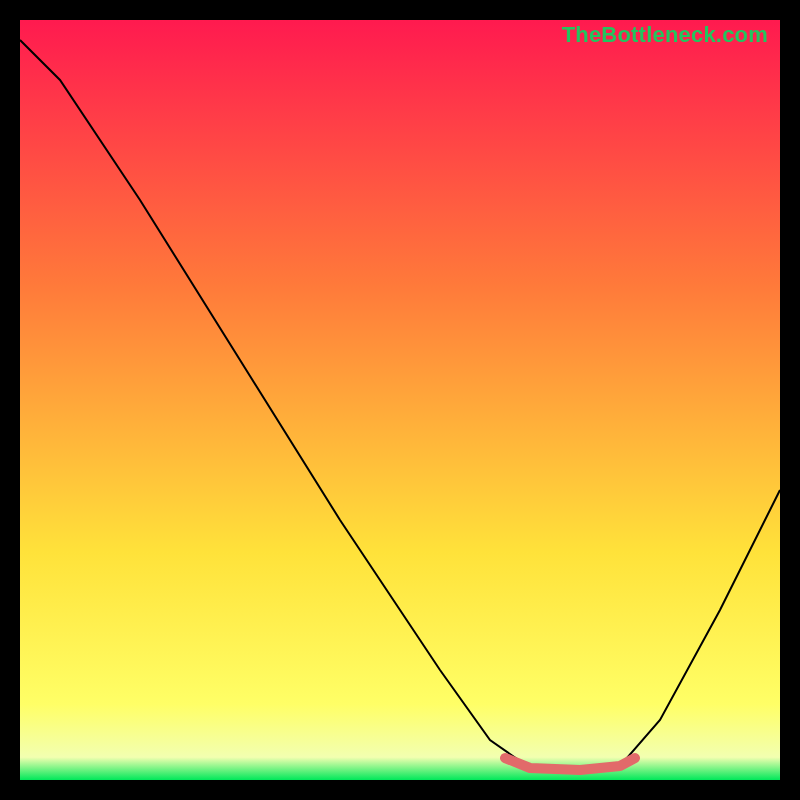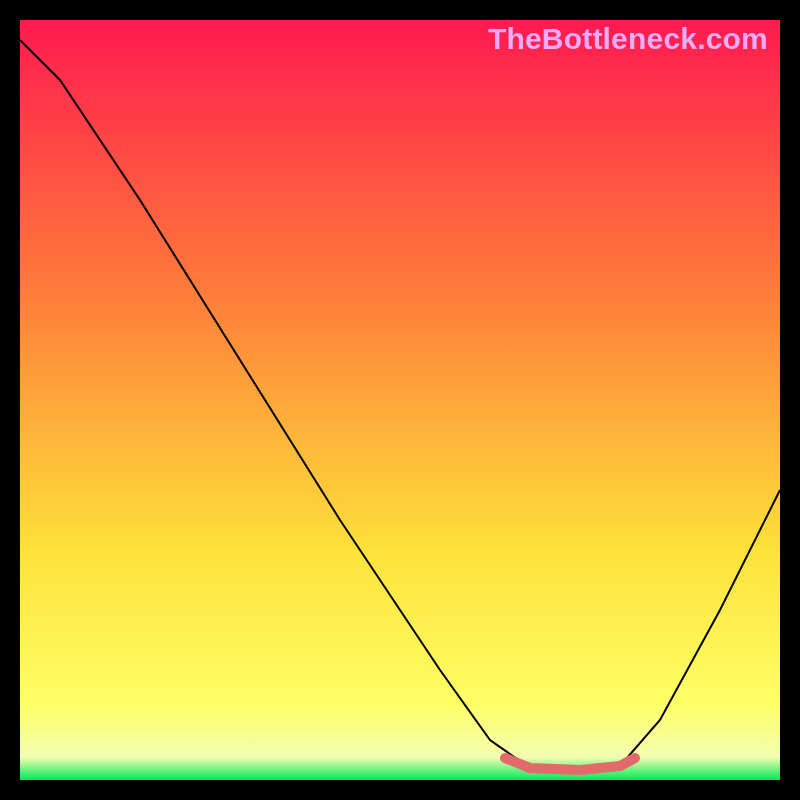--- a/index.html
+++ b/index.html
@@ -16,23 +16,23 @@
     top: 20px;
     width: 760px;
     height: 760px;
     background: #000;
   }
   .watermark {
     position: absolute;
     top: 2px;
     right: 12px;
     font-family: Arial, Helvetica, sans-serif;
-    font-size: 30px;
+    font-size: 22px;
     font-weight: 600;
-    color: #f0abfc;
+    color: #22c55e;
     letter-spacing: 0.2px;
     z-index: 10;
   }
   svg {
     position: absolute;
     left: 0;
     top: 0;
     display: block;
   }
 </style>

